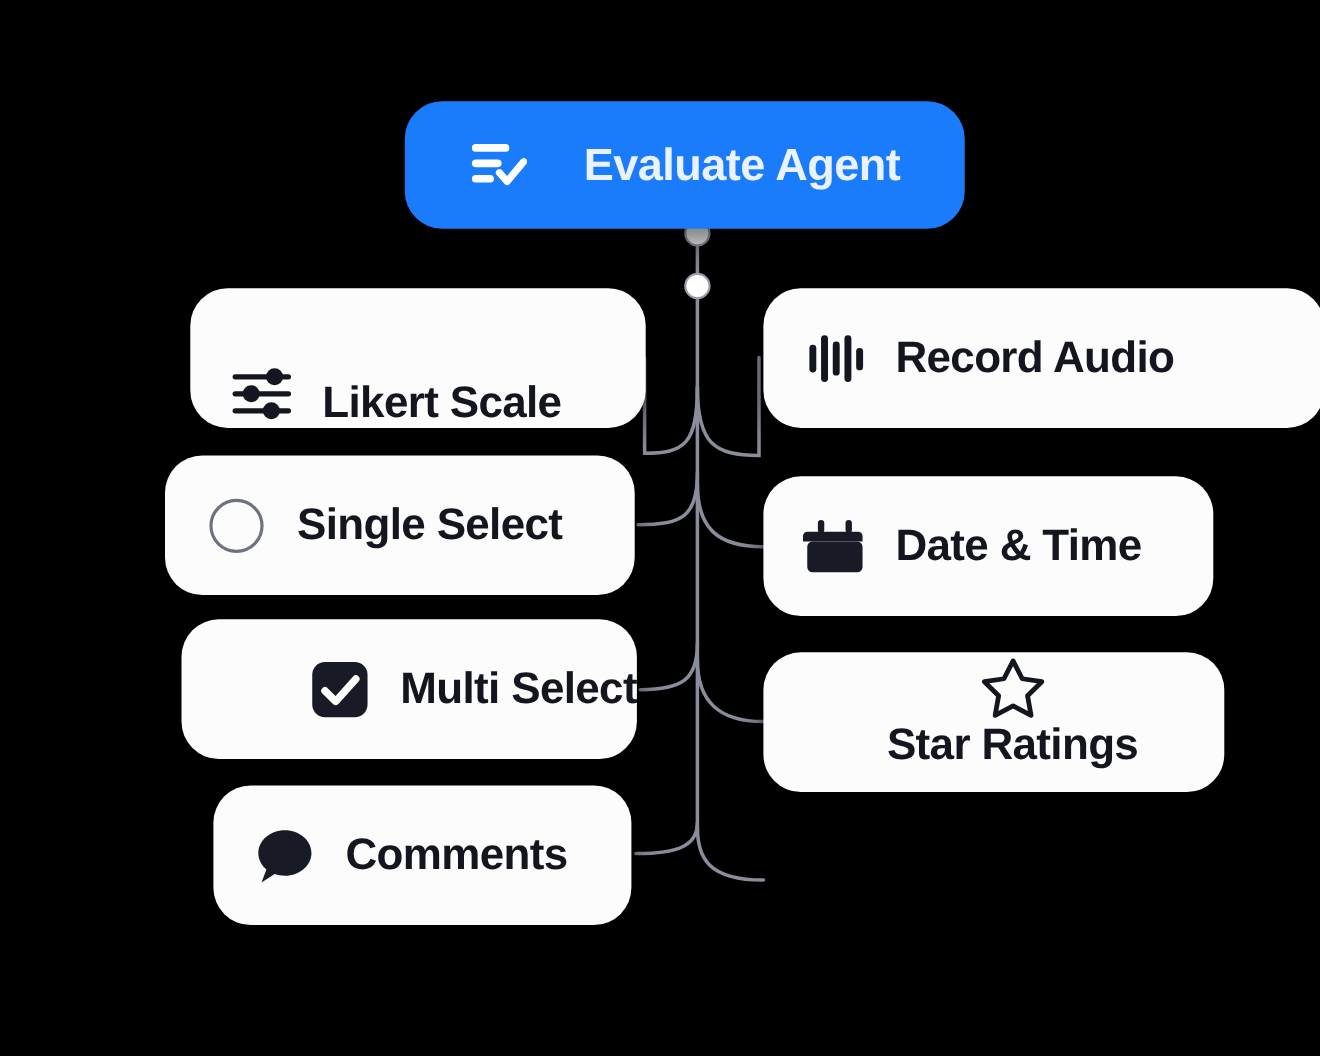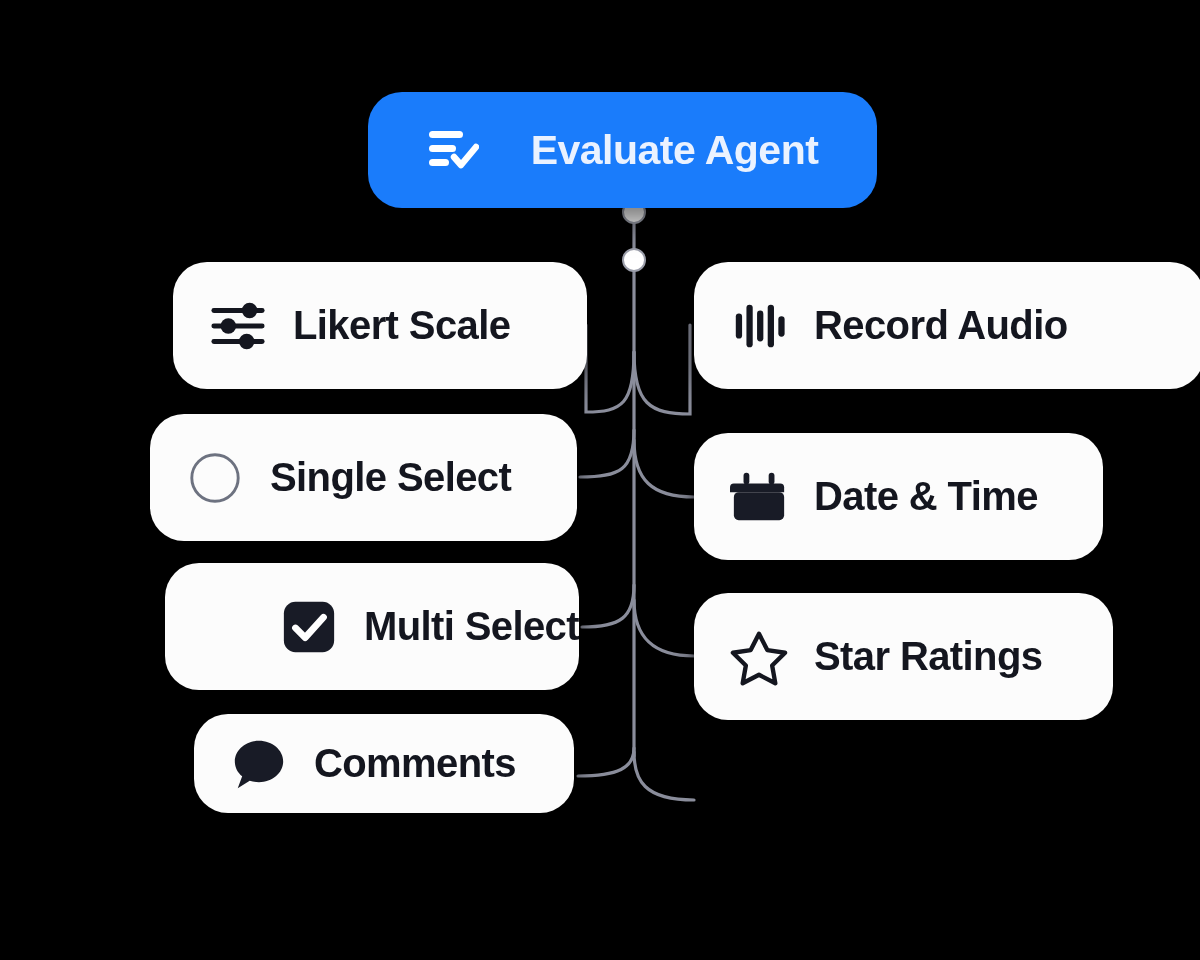--- a/index.html
+++ b/index.html
@@ -81,21 +81,21 @@
           <rect x="2" y="4" width="34" height="7" rx="3.5"></rect>
           <rect x="2" y="18" width="27" height="7" rx="3.5"></rect>
           <rect x="2" y="32" width="20" height="7" rx="3.5"></rect>
         </g>
         <path d="M27,30 L34,38 L49,20" fill="none" stroke="#ffffff" stroke-width="6.5" stroke-linecap="round" stroke-linejoin="round"></path>
       </svg>
     </span>
     <span class="root-label">Evaluate Agent</span>
   </div>
 
-  <div class="card left" style="left:173px; top:262px; width:414px; height:127px;">
+  <div class="card left" style="left:173px; top:262px; width:414px; height:127px;align-items:flex-end;">
     <span class="ico">
       <svg viewBox="0 0 60 60" width="58" height="58" xmlns="http://www.w3.org/2000/svg">
         <g stroke="#14161f" stroke-width="5" stroke-linecap="round">
           <line x1="5" y1="14" x2="55" y2="14"></line>
           <line x1="5" y1="30" x2="55" y2="30"></line>
           <line x1="5" y1="46" x2="55" y2="46"></line>
         </g>
         <g fill="#14161f">
           <circle cx="42" cy="14" r="8"></circle>
           <circle cx="20" cy="30" r="8"></circle>
@@ -121,21 +121,21 @@
     <span class="ico">
       <svg viewBox="0 0 60 60" width="58" height="58" xmlns="http://www.w3.org/2000/svg">
         <rect x="4" y="4" width="52" height="52" rx="12" fill="#181b26"></rect>
         <path d="M16,31 L26,41 L45,20" fill="none" stroke="#ffffff" stroke-width="7" stroke-linecap="round" stroke-linejoin="round"></path>
       </svg>
     </span>
     <span class="gap"></span>
     <span class="lbl">Multi Select</span>
   </div>
 
-  <div class="card left" style="left:194px; top:714px; width:380px; height:99px;">
+  <div class="card left" style="left:194px; top:714px; width:380px; height:127px;">
     <span class="ico">
       <svg viewBox="0 0 60 60" width="58" height="58" xmlns="http://www.w3.org/2000/svg">
         <path d="M30,6 C43.8,6 55,15.6 55,27.4 C55,39.2 43.8,48.8 30,48.8
                  C26.6,48.8 23.3,48.2 20.4,47.2 L8,55 L12.6,42.8
                  C7.8,38.8 5,33.4 5,27.4 C5,15.6 16.2,6 30,6 Z" fill="#181b26"></path>
       </svg>
     </span>
     <span class="gap"></span>
     <span class="lbl">Comments</span>
   </div>
@@ -164,21 +164,21 @@
           <rect x="40" y="5" width="6" height="12" rx="3"></rect>
           <path d="M6,16 h48 a4,4 0 0 1 4,4 v5 h-56 v-5 a4,4 0 0 1 4,-4 Z" transform="translate(-2,0)"></path>
           <rect x="4" y="25" width="52" height="29" rx="5"></rect>
         </g>
       </svg>
     </span>
     <span class="gap"></span>
     <span class="lbl">Date &amp; Time</span>
   </div>
 
-  <div class="card right" style="left:694px; top:593px; width:419px; height:127px;">
+  <div class="card right" style="left:694px; top:593px; width:419px; height:127px;flex-direction:column;">
     <span class="ico">
       <svg viewBox="0 0 60 60" width="58" height="58" xmlns="http://www.w3.org/2000/svg">
         <path d="M30,6 L38.6,22.8 L57,25.6 L43.6,38.8 L46.9,57.2
                  L30,48.4 L13.1,57.2 L16.4,38.8 L3,25.6 L21.4,22.8 Z" fill="none" stroke="#14161f" stroke-width="4.5" stroke-linejoin="round"></path>
       </svg>
     </span>
     <span class="gap"></span>
     <span class="lbl">Star Ratings</span>
   </div>
 

